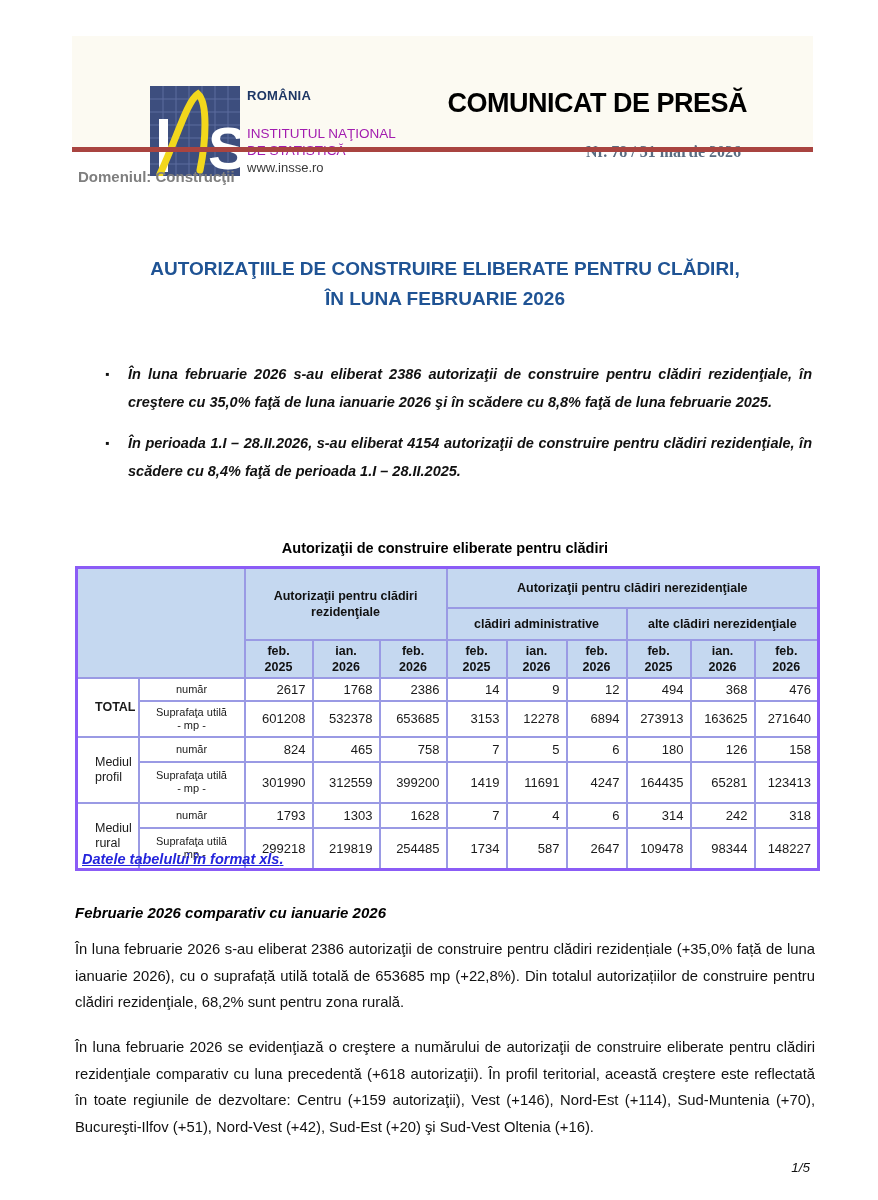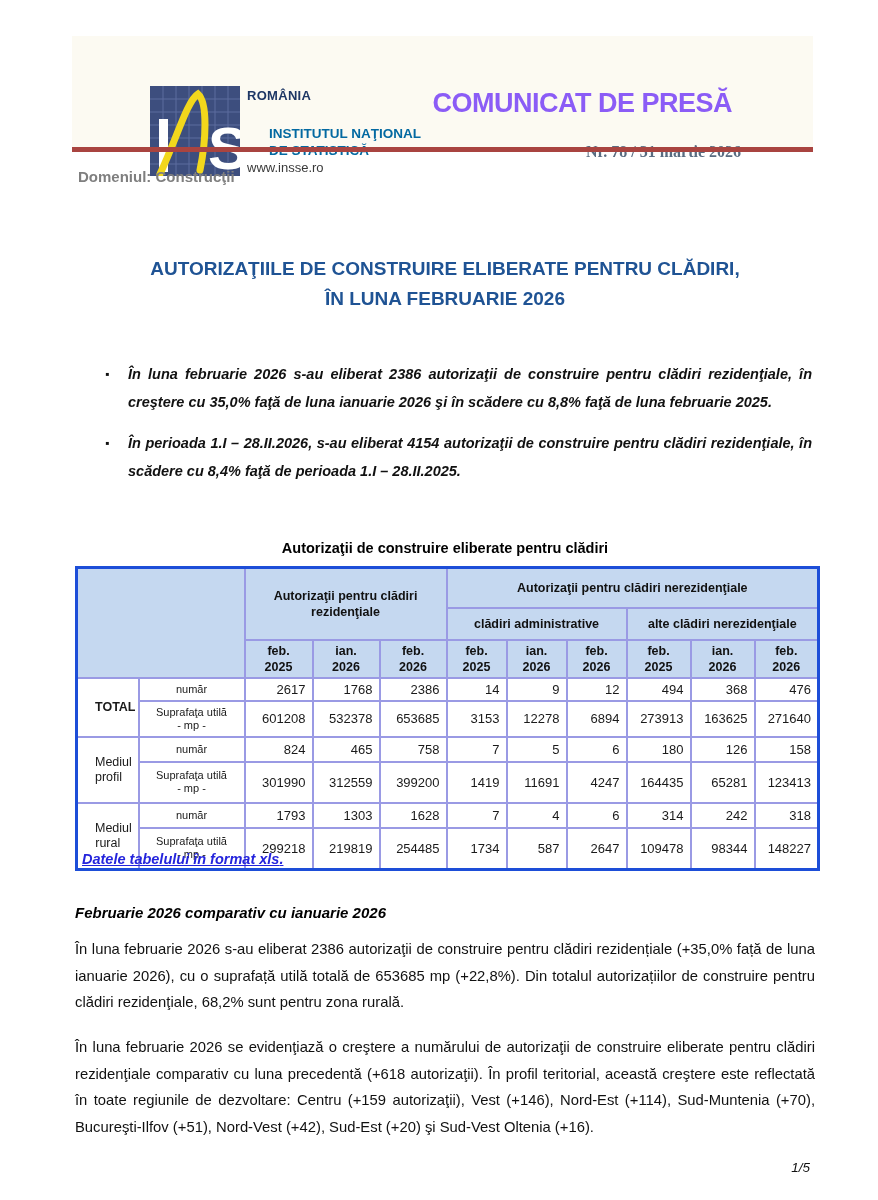--- a/index.html
+++ b/index.html
@@ -5,38 +5,38 @@
   * { margin:0; padding:0; box-sizing:border-box; }
   html,body { background:#ffffff; }
   body { font-family:"Liberation Sans", sans-serif; color:#1a1a1a; }
   .page { position:relative; width:878px; height:1200px; background:#ffffff; overflow:hidden; margin:0 auto; }
 
   
   .header-band { position:absolute; left:72px; top:36px; width:741px; height:111px; background:#fcfaf2; }
   .logo { position:absolute; left:78px; top:50px; width:90px; height:90px; }
   .logo-text { position:absolute; left:175px; top:52px; width:260px; }
   .logo-country { font-size:13px; font-weight:bold; color:#1e3765; letter-spacing:.3px; }
-  .logo-inst { margin-top:22px; font-size:13.5px; font-weight:bold; color:#0369a1; line-height:17px;margin-left:22px; }
+  .logo-inst { margin-top:22px; font-size:13.5px; font-weight:normal; color:#a21caf; line-height:17px; }
   .logo-web { font-size:13px; color:#3a3a3a; margin-top:1px; }
-  .press-title { position:absolute; top:52px; right:81px; font-size:27px; font-weight:bold; color:#8b5cf6; letter-spacing:-.5px; white-space:nowrap; }
+  .press-title { position:absolute; top:52px; right:66px; font-size:27px; font-weight:bold; color:#000000; letter-spacing:-.5px; white-space:nowrap; }
   .press-number { position:absolute; top:107px; right:72px; font-family:"Liberation Serif", serif; font-size:16px; font-weight:bold; color:#5a6c80; white-space:nowrap; }
   .red-line { position:absolute; left:72px; top:147px; width:741px; height:5px; background:#a94440; }
   .domain-label { position:absolute; left:78px; top:168px; font-size:15px; font-weight:bold; color:#7f7f7f; }
 
   
   .main-title { position:absolute; left:75px; top:254px; width:740px; text-align:center; font-size:19px; font-weight:bold; color:#1f5394; line-height:30px; }
 
   
   .bullets { position:absolute; left:105px; top:360px; width:707px; list-style:none; }
   .bullets li { position:relative; padding-left:23px; font-size:14.5px; font-weight:bold; font-style:italic; line-height:28px; text-align:justify; margin-bottom:13px; color:#111; }
   .bullets li::before { content:"▪"; position:absolute; left:0; top:0; font-size:12px; font-style:normal; }
 
   
   .table-title { position:absolute; left:75px; top:540px; width:740px; text-align:center; font-size:14.5px; font-weight:bold; color:#000; }
-  table.data { position:absolute; left:75px; top:566px; width:742px; border-collapse:collapse; table-layout:fixed; border:3px solid #1d4ed8; }
+  table.data { position:absolute; left:75px; top:566px; width:742px; border-collapse:collapse; table-layout:fixed; border:3px solid #8b5cf6; }
   table.data th, table.data td { border:2px solid #9a9ae4; overflow:hidden; }
   table.data th { background:#c5d8f0; font-weight:bold; font-size:12.5px; color:#111; text-align:center; vertical-align:middle; line-height:16px; padding:2px; }
   .corner-cell { background:#c5d8f0; }
   td.lbl-group { font-size:12.5px; text-align:center; vertical-align:middle; line-height:15px; background:#fff; padding:17px; }
   td.lbl-group.b { font-weight:bold; }
   td.lbl-measure { font-size:11px; text-align:center; vertical-align:middle; line-height:13px; background:#fff; padding:2px; }
   td.num { font-size:13px; font-weight:normal; text-align:right; vertical-align:middle; padding:2px 6px 2px 2px; background:#fff; }
   tr.r-num td { height:23px;border-radius:7px; }
   tr.r-sup td { height:36px; }
 

